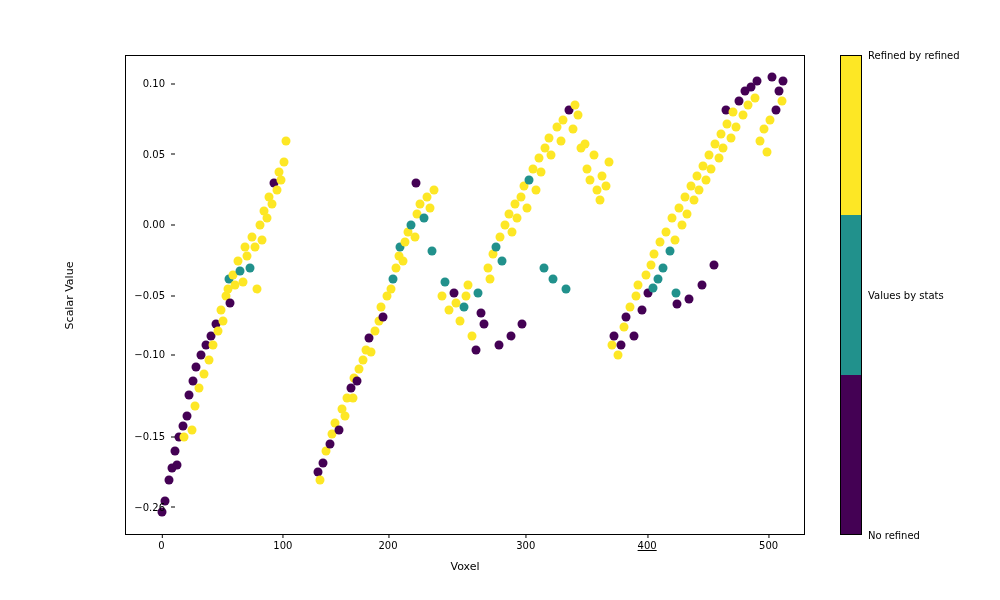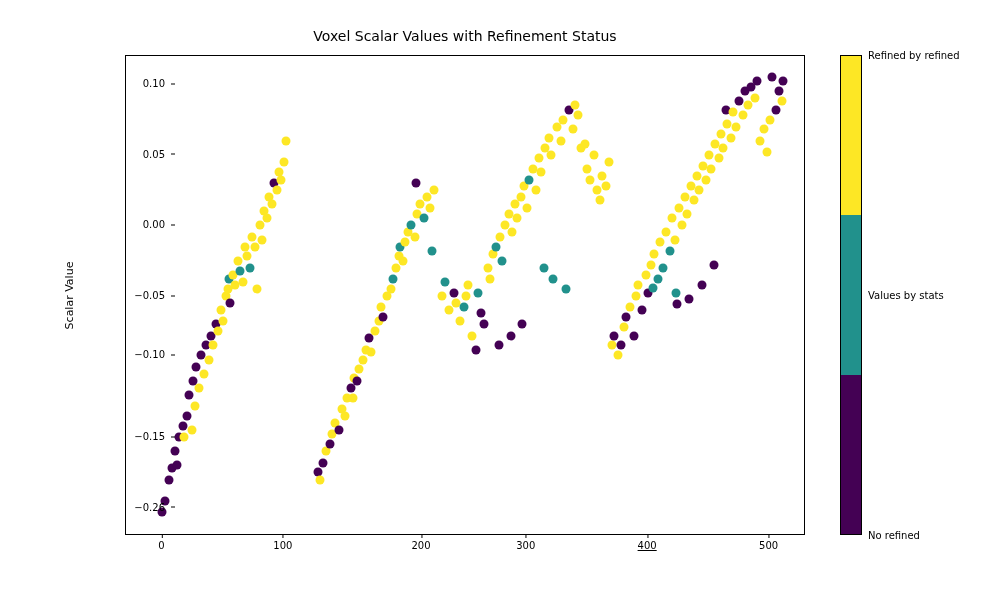--- a/index.html
+++ b/index.html
@@ -117,21 +117,20 @@
     height: 9px;
     border-radius: 50%;
     transform: translate(-50%, -50%);
   }
 </style>
 </head>
 <body>
 
 <div class="figure">
 
-  <div class="title">Voxel Scalar Values with Refinement Status</div>
 
   <div class="plot-area" id="plot">
       <div class="point" style="left: 36.4286px; top: 456px; background: rgb(68, 1, 84);"></div>
       <div class="point" style="left: 38.8571px; top: 444.706px; background: rgb(68, 1, 84);"></div>
       <div class="point" style="left: 42.5px; top: 423.529px; background: rgb(68, 1, 84);"></div>
       <div class="point" style="left: 46.1429px; top: 412.235px; background: rgb(68, 1, 84);"></div>
       <div class="point" style="left: 48.5714px; top: 395.294px; background: rgb(68, 1, 84);"></div>
       <div class="point" style="left: 51px; top: 409.412px; background: rgb(68, 1, 84);"></div>
       <div class="point" style="left: 53.4286px; top: 381.176px; background: rgb(68, 1, 84);"></div>
       <div class="point" style="left: 57.0714px; top: 369.882px; background: rgb(68, 1, 84);"></div>
@@ -345,25 +344,26 @@
       <div class="point" style="left: 646px; top: 21.1765px; background: rgb(68, 1, 84);"></div>
       <div class="point" style="left: 649.643px; top: 53.6471px; background: rgb(68, 1, 84);"></div>
       <div class="point" style="left: 653.286px; top: 35.2941px; background: rgb(68, 1, 84);"></div>
       <div class="point" style="left: 655.714px; top: 45.1765px; background: rgb(253, 231, 37);"></div>
       <div class="point" style="left: 656.929px; top: 25.4118px; background: rgb(68, 1, 84);"></div>
     </div>
 
   <div class="ylabel">
     <span>Scalar Value</span>
   </div>
+  <div class="xlabel">Voxel</div>
 
   <div id="xticks">
       <div class="tick xtick" style="left: 161.429px;"><div class="tm"></div>0</div>
       <div class="tick xtick" style="left: 282.857px;"><div class="tm"></div>100</div>
-      <div class="tick xtick" style="left: 421px;"><div class="tm"></div>200</div>
+      <div class="tick xtick" style="left: 388px;"><div class="tm"></div>200</div>
       <div class="tick xtick" style="left: 525.714px;"><div class="tm"></div>300</div>
       <div class="tick xtick" style="left: 647.143px; text-decoration: underline;"><div class="tm"></div>400</div>
       <div class="tick xtick" style="left: 768.571px;"><div class="tm"></div>500</div>
     </div>
   <div id="yticks">
       <div class="tick ytick" style="top: 506.765px;"><span>−0.26</span><div class="tm"></div></div>
       <div class="tick ytick" style="top: 436.176px;"><span>−0.15</span><div class="tm"></div></div>
       <div class="tick ytick" style="top: 354px;"><span>−0.10</span><div class="tm"></div></div>
       <div class="tick ytick" style="top: 295px;"><span>−0.05</span><div class="tm"></div></div>
       <div class="tick ytick" style="top: 224.412px;"><span>0.00</span><div class="tm"></div></div>

